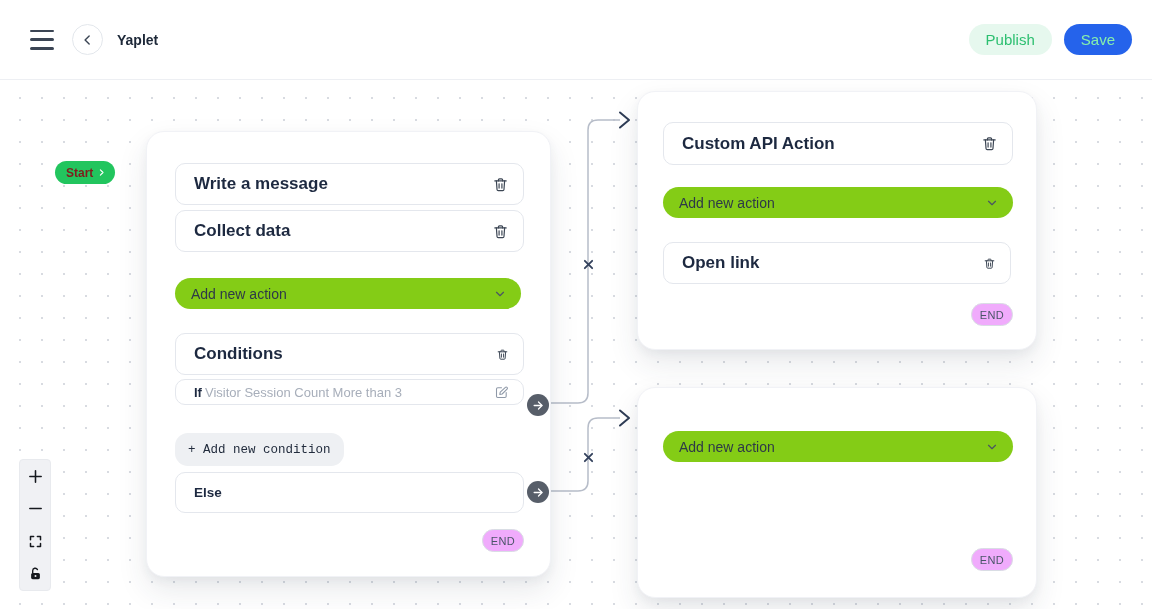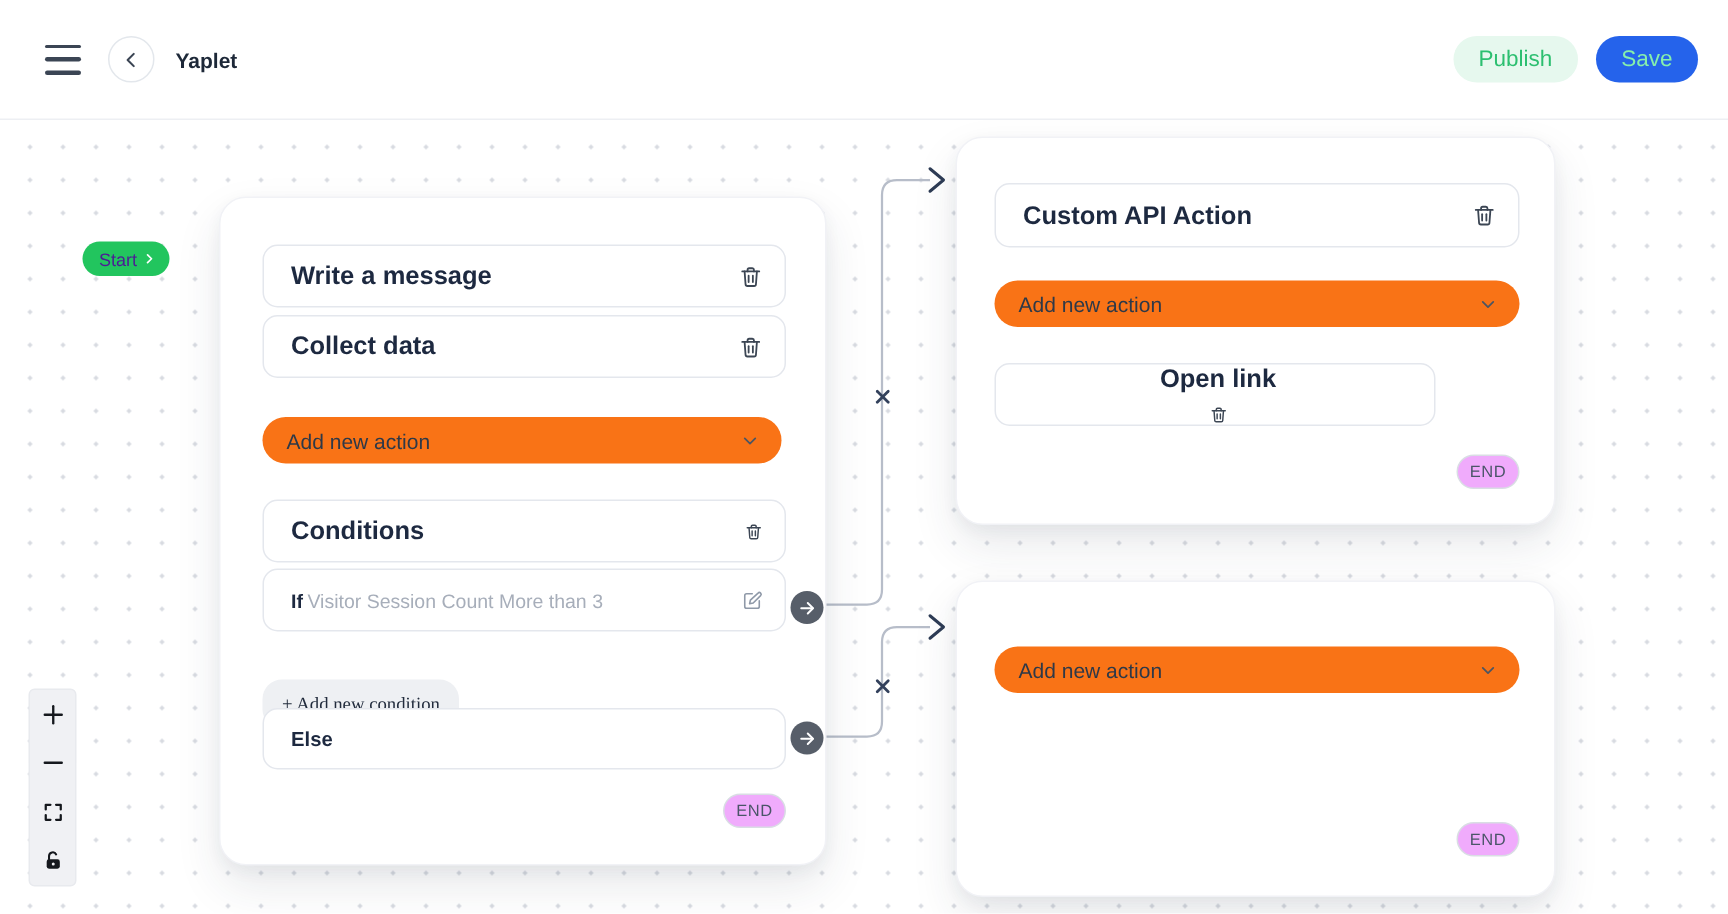--- a/index.html
+++ b/index.html
@@ -37,22 +37,22 @@
     position: absolute; left: 0; top: 80px; width: 1152px; height: 529px;
     background-color: #ffffff;
     background-image: radial-gradient(circle, #d8dbe1 1.4px, transparent 1.5px);
     background-size: 22px 22px; background-position: 9px 7px;
   }
   .edges { position: absolute; left: 0; top: 0; width: 1152px; height: 529px;
     pointer-events: none; z-index: 1; }
 
   .start-badge {
     position: absolute; left: 55px; top: 81px; height: 23px; padding: 0 9px 0 11px;
-    background: #22c55e; color: #4c1d95; border-radius: 12px; display: flex;
-    align-items: center; gap: 4px; font-size: 12px; font-weight: 400; z-index: 4;
+    background: #22c55e; color: #7f1d1d; border-radius: 12px; display: flex;
+    align-items: center; gap: 4px; font-size: 12px; font-weight: 700; z-index: 4;
     cursor: pointer;
   }
 
   .node {
     position: absolute; background: #ffffff; border: 1px solid #f1f2f6;
     border-radius: 18px; z-index: 3;
     box-shadow: 0 14px 30px rgba(40,52,70,.10), 0 4px 10px rgba(40,52,70,.05);
   }
   .node-main { left: 146px; top: 51px;  width: 405px; height: 446px; }
   .node-api  { left: 637px; top: 11px;  width: 400px; height: 259px; }
@@ -60,34 +60,34 @@
 
   .row-box {
     position: absolute; background: #fff; border: 1px solid #e4e7ed; border-radius: 10px;
     display: flex; align-items: center; padding: 0 14px 0 18px; cursor: pointer;
   }
   .row-box .label { font-size: 17px; font-weight: 700; color: #1d2940; flex: 1; }
   .icon-btn { border: none; background: none; padding: 0; cursor: pointer;
     display: flex; align-items: center; justify-content: center; color: #3c4654; }
 
   .pill {
-    position: absolute; background: #f97316; border: none; border-radius: 16px;
+    position: absolute; background: #84cc16; border: none; border-radius: 16px;
     display: flex; align-items: center; padding: 0 14px 0 16px; cursor: pointer;
     font-family: inherit;
     gap: 28px;
   }
   .pill .label { font-size: 14px; font-weight: 400; color: #2e3948; flex: 1; text-align: left; }
 
   .cond-text { font-size: 13px; flex: 1; color: #a7aeba; }
   .cond-text b { color: #1d2940; font-weight: 700; margin-right: 3px; }
 
   .add-cond {
     position: absolute; background: #eef0f3; border: none; border-radius: 13px;
     height: 33px; padding: 0 13px; font-size: 12.5px; color: #222c3d;
-    font-family: Liberation Serif, serif; cursor: pointer; display: flex; align-items: center; margin-top: 20px;
+    font-family: Liberation Mono, monospace; cursor: pointer; display: flex; align-items: center;
   }
 
   .end-badge {
     position: absolute; width: 42px; height: 23px; border: 1px solid #d9dde4;
     border-radius: 12px; background: #f0abfc; color: #4a5568; font-size: 11px;
     font-weight: 500; letter-spacing: .4px; display: flex; align-items: center;
     justify-content: center;
   }
 
   .handle {
@@ -198,21 +198,21 @@
         <svg width="13" height="13" viewBox="0 0 24 24" fill="none" stroke="currentColor" stroke-width="1.8" stroke-linecap="round" stroke-linejoin="round">
             <path d="M4 7h16"></path>
             <path d="M9 7V5.5A1.5 1.5 0 0 1 10.5 4h3A1.5 1.5 0 0 1 15 5.5V7"></path>
             <path d="M6.2 7l.9 12a1.8 1.8 0 0 0 1.8 1.7h6.2a1.8 1.8 0 0 0 1.8-1.7l.9-12"></path>
             <line x1="10" y1="11" x2="10" y2="17"></line>
             <line x1="14" y1="11" x2="14" y2="17"></line>
           </svg>
       </button>
     </div>
 
-    <div class="row-box" style="left:28px; top:247px; width:349px; height:42px;">
+    <div class="row-box" style="left:28px; top:247px; width:349px; height:26px;">
       <span class="cond-text"><b>If</b><span>Visitor Session Count More than 3</span></span>
       <button class="icon-btn" style="color:#8f99a8;">
         <svg width="15" height="15" viewBox="0 0 24 24" fill="none" stroke="currentColor" stroke-width="1.7" stroke-linecap="round" stroke-linejoin="round">
             <path d="M12 4.5H6a2 2 0 0 0-2 2V18a2 2 0 0 0 2 2h11.5a2 2 0 0 0 2-2v-6"></path>
             <path d="M18.2 3.8a1.9 1.9 0 0 1 2.7 2.7L13 14.4l-3.8.8.8-3.8z"></path>
           </svg>
       </button>
     </div>
     <div class="handle" style="left:380px; top:262px;">
       <svg width="13" height="13" viewBox="0 0 24 24" fill="none" stroke="#fff" stroke-width="2.4" stroke-linecap="round" stroke-linejoin="round">
@@ -250,21 +250,21 @@
       </button>
     </div>
 
     <button class="pill" style="left:25px; top:95px; width:350px; height:31px;">
       <span class="label">Add new action</span>
       <svg width="14" height="14" viewBox="0 0 24 24" fill="none" stroke="#4b5563" stroke-width="2" stroke-linecap="round" stroke-linejoin="round">
           <polyline points="6 9 12 15 18 9"></polyline>
         </svg>
     </button>
 
-    <div class="row-box" style="left:25px; top:150px; width:294px; height:42px;flex-direction:column;">
+    <div class="row-box" style="left:25px; top:150px; width:348px; height:42px;">
       <span class="label">Open link</span>
       <button class="icon-btn">
         <svg width="13" height="13" viewBox="0 0 24 24" fill="none" stroke="currentColor" stroke-width="1.8" stroke-linecap="round" stroke-linejoin="round">
             <path d="M4 7h16"></path>
             <path d="M9 7V5.5A1.5 1.5 0 0 1 10.5 4h3A1.5 1.5 0 0 1 15 5.5V7"></path>
             <path d="M6.2 7l.9 12a1.8 1.8 0 0 0 1.8 1.7h6.2a1.8 1.8 0 0 0 1.8-1.7l.9-12"></path>
             <line x1="10" y1="11" x2="10" y2="17"></line>
             <line x1="14" y1="11" x2="14" y2="17"></line>
           </svg>
       </button>

